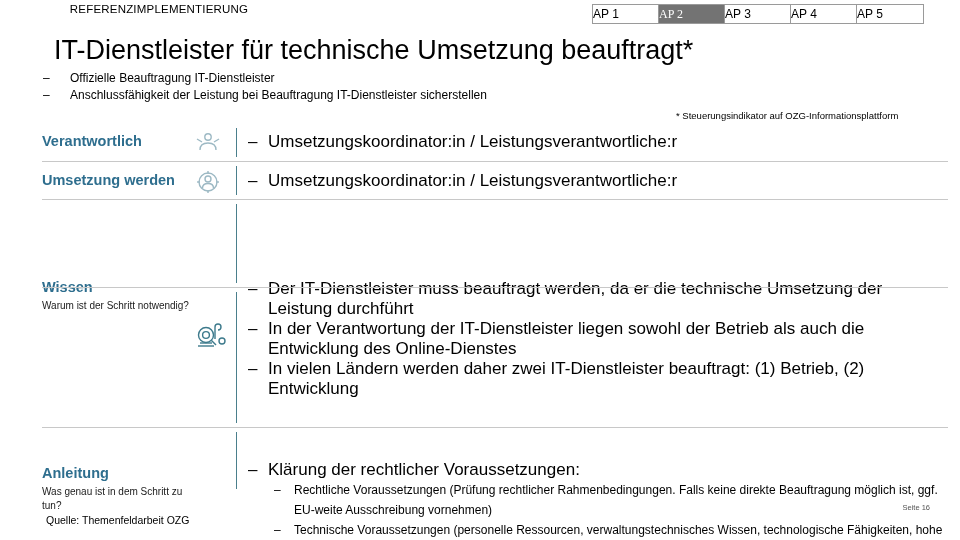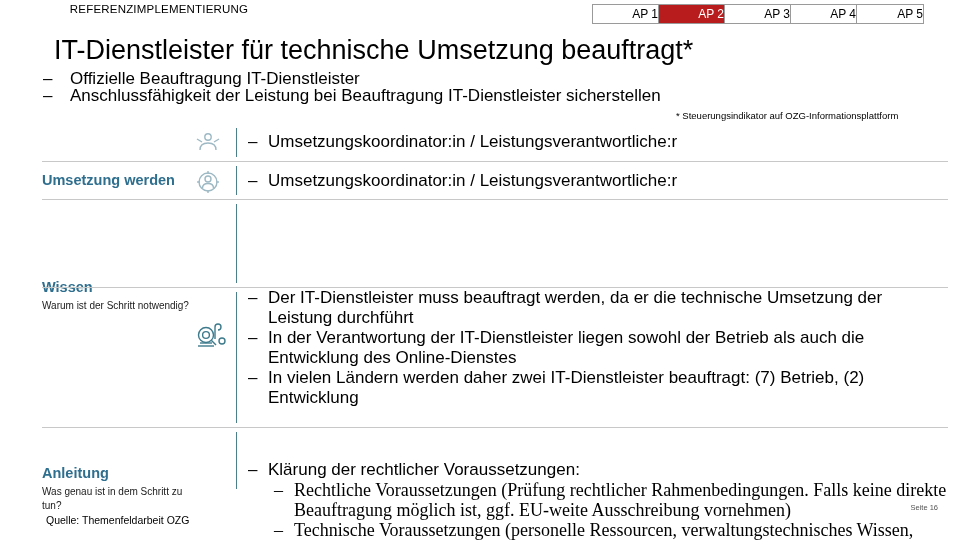--- a/index.html
+++ b/index.html
@@ -22,31 +22,32 @@
     top: 4px;
     left: 592px;
     display: flex;
     border: 1px solid #9a9a9a;
     background: #ffffff;
   }
   .ap-tab {
     width: 66px;
     height: 18px;
     line-height: 18px;
-    text-align: right;
+    text-align: left;
     font-size: 12px;
     color: #000000;
     border-right: 1px solid #9a9a9a;
     background: #ffffff;
     box-sizing: border-box;
   }
   .ap-tab:last-child { border-right: none; }
   .ap-tab.active {
-    background: #b91c1c;
+    background: #737373;
     color: #ffffff;
+    font-family: Liberation Serif, serif;
   }
 
   
   .eyebrow {
     position: absolute;
     top: 2px;
     left: 54px;
     width: 210px;
     text-align: center;
     font-size: 11.5px;
@@ -65,21 +66,21 @@
   }
   .subbullets {
     position: absolute;
     top: 70px;
     left: 40px;
     width: 780px;
   }
   .subbullets .sb {
     position: relative;
     padding-left: 30px;
-    font-size: 17px;
+    font-size: 12px;
     line-height: 17px;
     color: #000000;
   }
   .subbullets .sb::before {
     content: "\2013";
     position: absolute;
     left: 3px;
     top: 0;
   }
 
@@ -155,22 +156,21 @@
     color: #000000;
   }
   .bullet::before {
     content: "\2013";
     position: absolute;
     left: 4px;
     top: 0;
   }
   .bullet.lvl2 {
     padding-left: 50px;
-    font-size: 18px;
-    font-family: Liberation Serif, serif;
+    font-size: 12px;
   }
   .bullet.lvl2::before {
     left: 30px;
   }
 
   
   .ic { display: block; }
   .ic path, .ic circle, .ic line, .ic rect, .ic polyline, .ic ellipse {
     fill: none;
     stroke: #3d7a8c;
@@ -184,21 +184,21 @@
   
   .source {
     position: absolute;
     left: 46px;
     top: 514px;
     font-size: 10.5px;
     color: #000000;
   }
   .pagenum {
     position: absolute;
-    right: 22px;
+    right: 30px;
     top: 503px;
     font-size: 7.5px;
     color: #555555;
   }
 </style>
 </head>
 <body>
 
 <div class="ap-tabs">
   <div class="ap-tab">AP 1</div>
@@ -214,20 +214,23 @@
 <div class="subbullets">
   <div class="sb">Offizielle Beauftragung IT-Dienstleister</div>
   <div class="sb">Anschlussfähigkeit der Leistung bei Beauftragung IT-Dienstleister sicherstellen</div>
 </div>
 
 <div class="footnote">* Steuerungsindikator auf OZG-Informationsplattform</div>
 
 <div class="table">
 
   <div class="row" style="height:37px;">
+    <div class="left-cell" style="top:8px;">
+      <div class="row-label">Verantwortlich</div>
+    </div>
     <div class="icon-cell" style="top:7px;">
       <svg class="ic faint" width="28" height="24" viewBox="0 0 28 24">
         <circle cx="14" cy="6" r="3.2"></circle>
         <path d="M6 19 Q6 12 14 12 Q22 12 22 19"></path>
         <line x1="3" y1="8" x2="8" y2="11"></line>
         <line x1="25" y1="8" x2="20" y2="11"></line>
       </svg>
     </div>
     <div class="vrule"></div>
     <div class="right-cell" style="top:8px;">
@@ -266,24 +269,24 @@
         <circle cx="12" cy="14" r="7.5"></circle>
         <circle cx="12" cy="14" r="3.4"></circle>
         <line x1="17.5" y1="19.5" x2="22" y2="24"></line>
         <line x1="4" y1="25" x2="20" y2="25"></line>
         <line x1="6" y1="22" x2="18" y2="22"></line>
         <path d="M21 18 L21 6 Q21 3 24 3 Q27 3 27 6 Q27 9 24 9"></path>
         <circle cx="28" cy="20" r="3"></circle>
       </svg>
     </div>
     <div class="vrule"></div>
-    <div class="right-cell" style="top:79px;margin-top:9px;">
+    <div class="right-cell" style="top:79px;">
       <div class="bullet">Der IT-Dienstleister muss beauftragt werden, da er die technische Umsetzung der Leistung durchführt</div>
       <div class="bullet">In der Verantwortung der IT-Dienstleister liegen sowohl der Betrieb als auch die Entwicklung des Online-Dienstes</div>
-      <div class="bullet">In vielen Ländern werden daher zwei IT-Dienstleister beauftragt: (7) Betrieb, (2) Entwicklung</div>
+      <div class="bullet">In vielen Ländern werden daher zwei IT-Dienstleister beauftragt: (1) Betrieb, (2) Entwicklung</div>
     </div>
   </div>
 
   <div class="row" style="height:140px;">
     <div class="left-cell" style="top:176px;">
       <div class="row-label">Anleitung</div>
       <div class="row-sublabel">Was genau ist in dem Schritt zu tun?</div>
     </div>
 
     <div class="vrule"></div>

